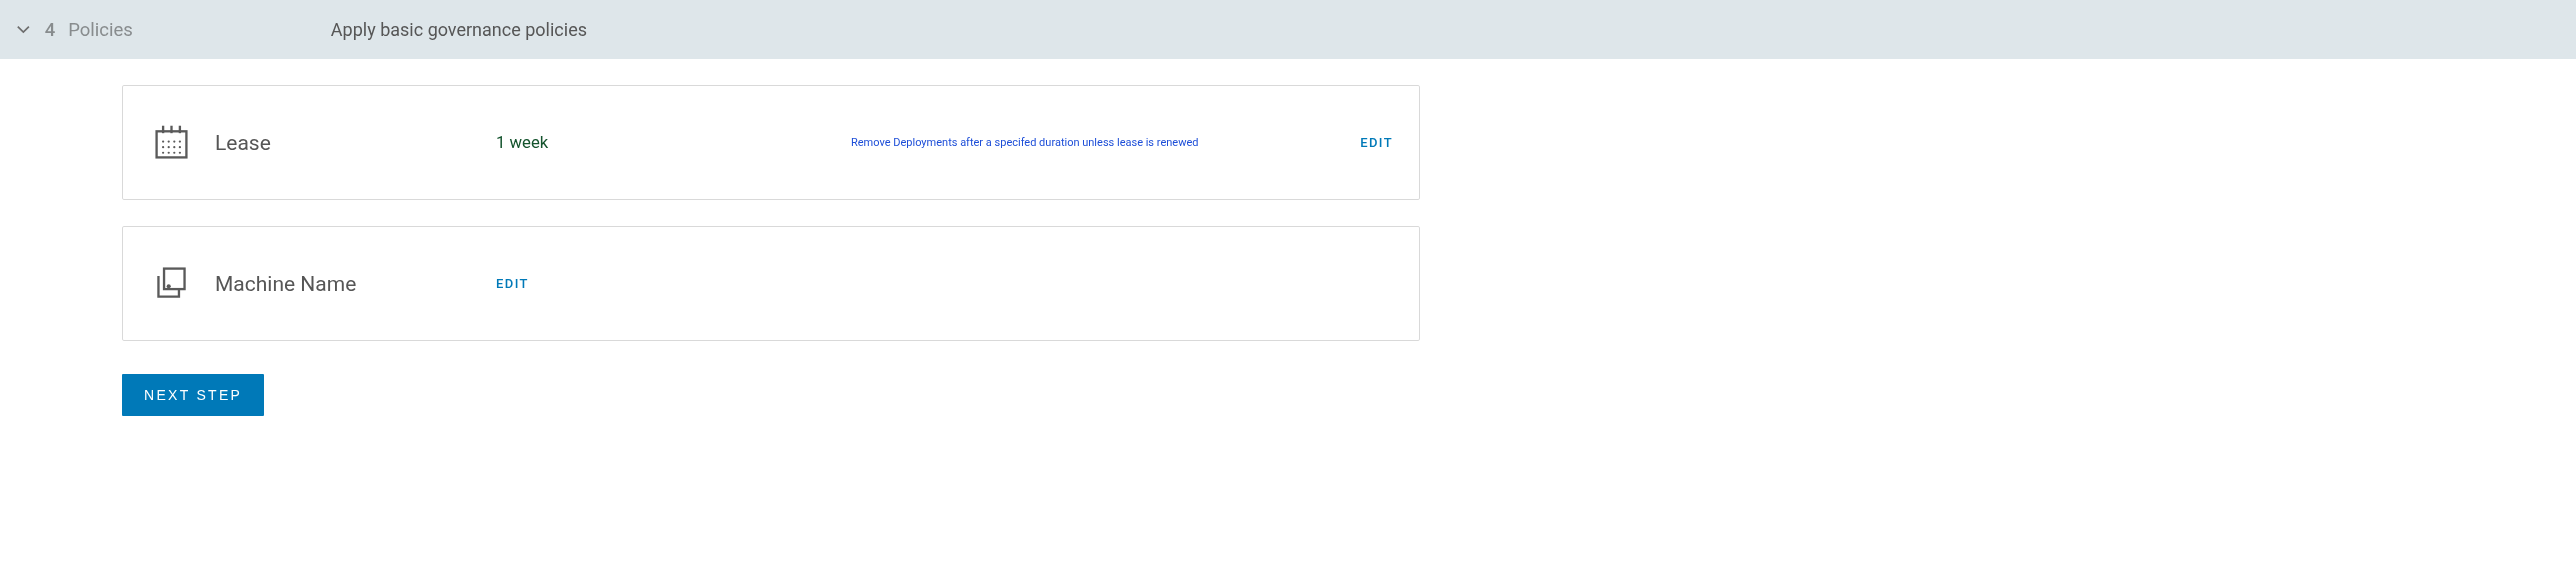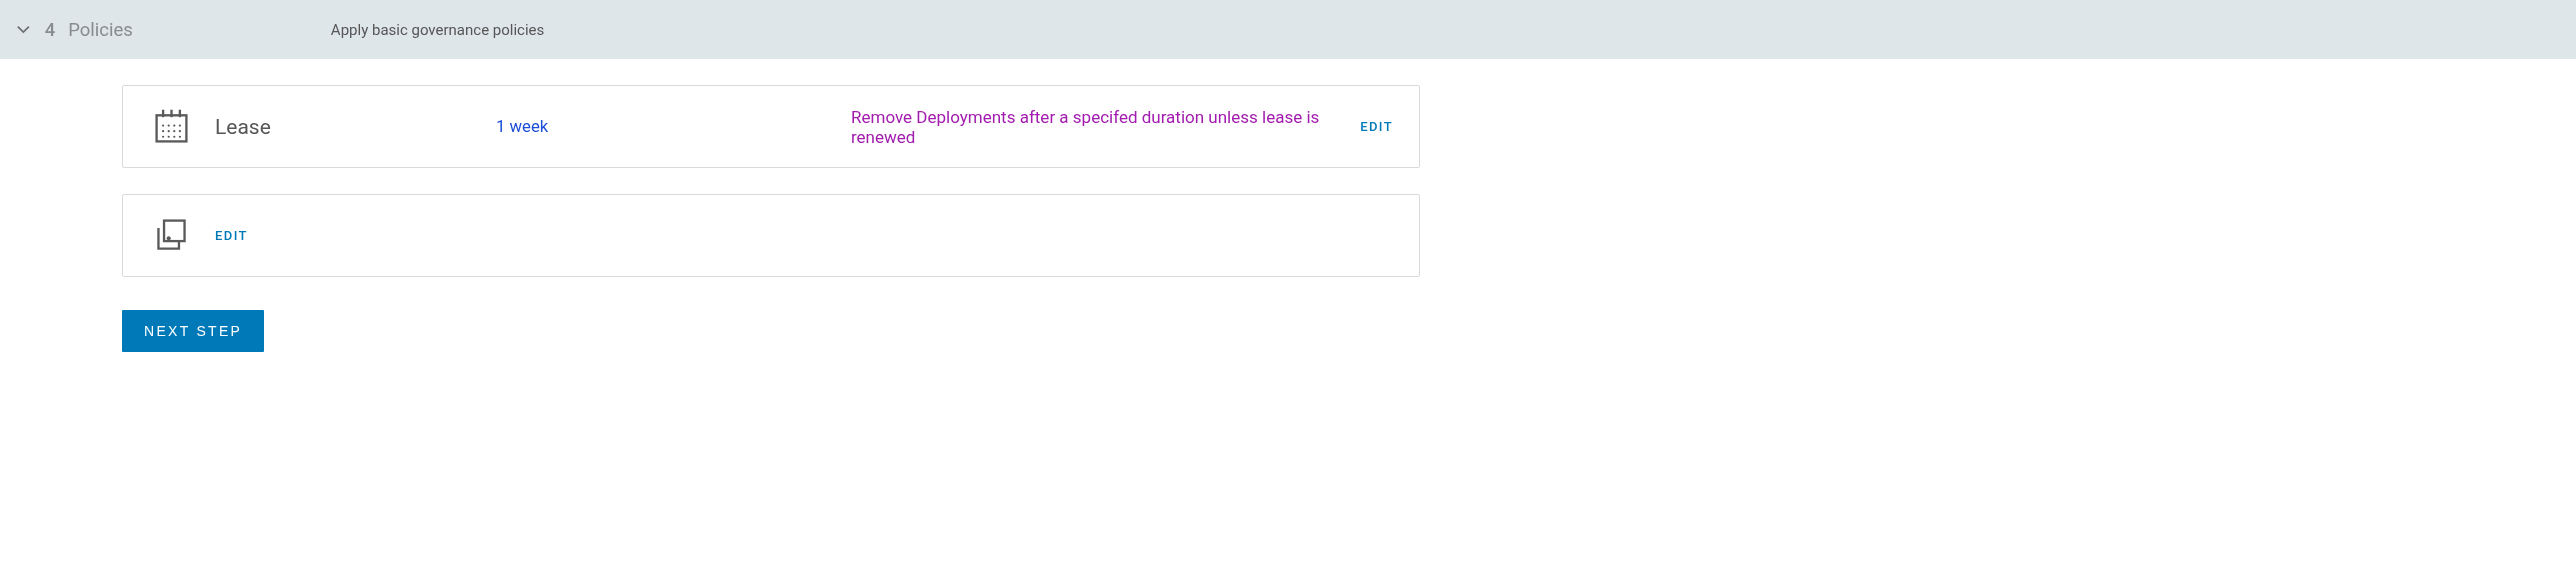--- a/index.html
+++ b/index.html
@@ -29,31 +29,31 @@
       font-size: 18.5px;
       font-weight: 500;
     }
     .step-title {
       color: #888c8e;
       font-size: 18.5px;
       font-weight: 400;
     }
     .step-description {
       color: #565656;
-      font-size: 15px;
+      font-size: 18px;
       margin-left: 185px;
     }
     .content {
       padding: 26px 0 26px 122px;
       max-width: 1420px;
     }
     .policy-card {
       border: 0.9px solid #d9d9d9;
       border-radius: 1.9px;
-      padding: 20px 26px;
+      padding: 36px 26px;
       margin-bottom: 26px;
       display: flex;
       align-items: center;
       gap: 22px;
     }
     .policy-icon {
       color: #5a5a5a;
       flex-shrink: 0;
       width: 44px;
       display: flex;
@@ -61,28 +61,28 @@
       justify-content: center;
     }
     .policy-name {
       color: #565656;
       font-size: 21px;
       font-weight: 400;
       width: 259px;
       flex-shrink: 0;
     }
     .policy-value {
-      color: #1d4ed8;
+      color: #14532d;
       font-size: 16.7px;
       width: 333px;
       flex-shrink: 0;
     }
     .policy-description {
-      color: #a21caf;
-      font-size: 17px;
+      color: #1d4ed8;
+      font-size: 11px;
       flex-grow: 1;
     }
     .edit-link {
       color: #0079b8;
       font-size: 13px;
       font-weight: 500;
       letter-spacing: 1.4px;
       cursor: pointer;
       flex-shrink: 0;
     }
@@ -143,19 +143,20 @@
   </div>
 
   <div class="policy-card">
     <div class="policy-icon">
       <svg width="41" height="41" viewBox="0 0 44 44" fill="none">
         <rect x="14" y="6" width="22" height="22" stroke="#5a5a5a" stroke-width="2.5" fill="none"></rect>
         <path d="M 8 14 L 8 36 L 30 36 L 30 28" stroke="#5a5a5a" stroke-width="2.5" fill="none"></path>
         <circle cx="19" cy="25" r="2.2" fill="#5a5a5a"></circle>
       </svg>
     </div>
+    <div class="policy-name">Machine Name</div>
     <div class="edit-link">EDIT</div>
   </div>
 
   <button class="next-button">NEXT STEP</button>
 
 </div>
 
 
 </body></html>

